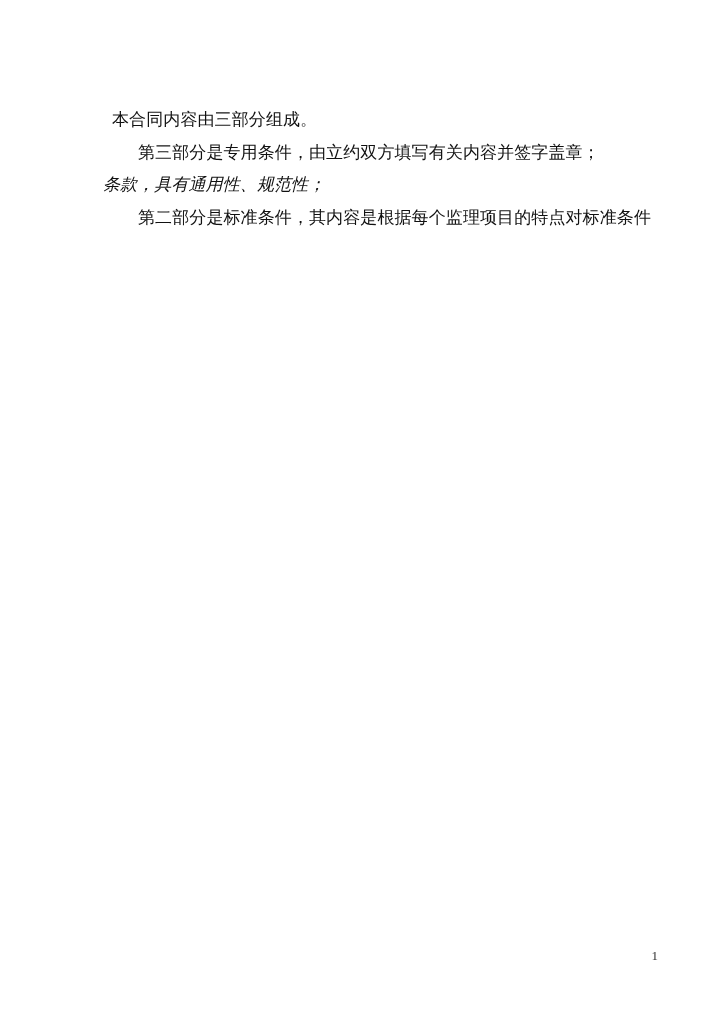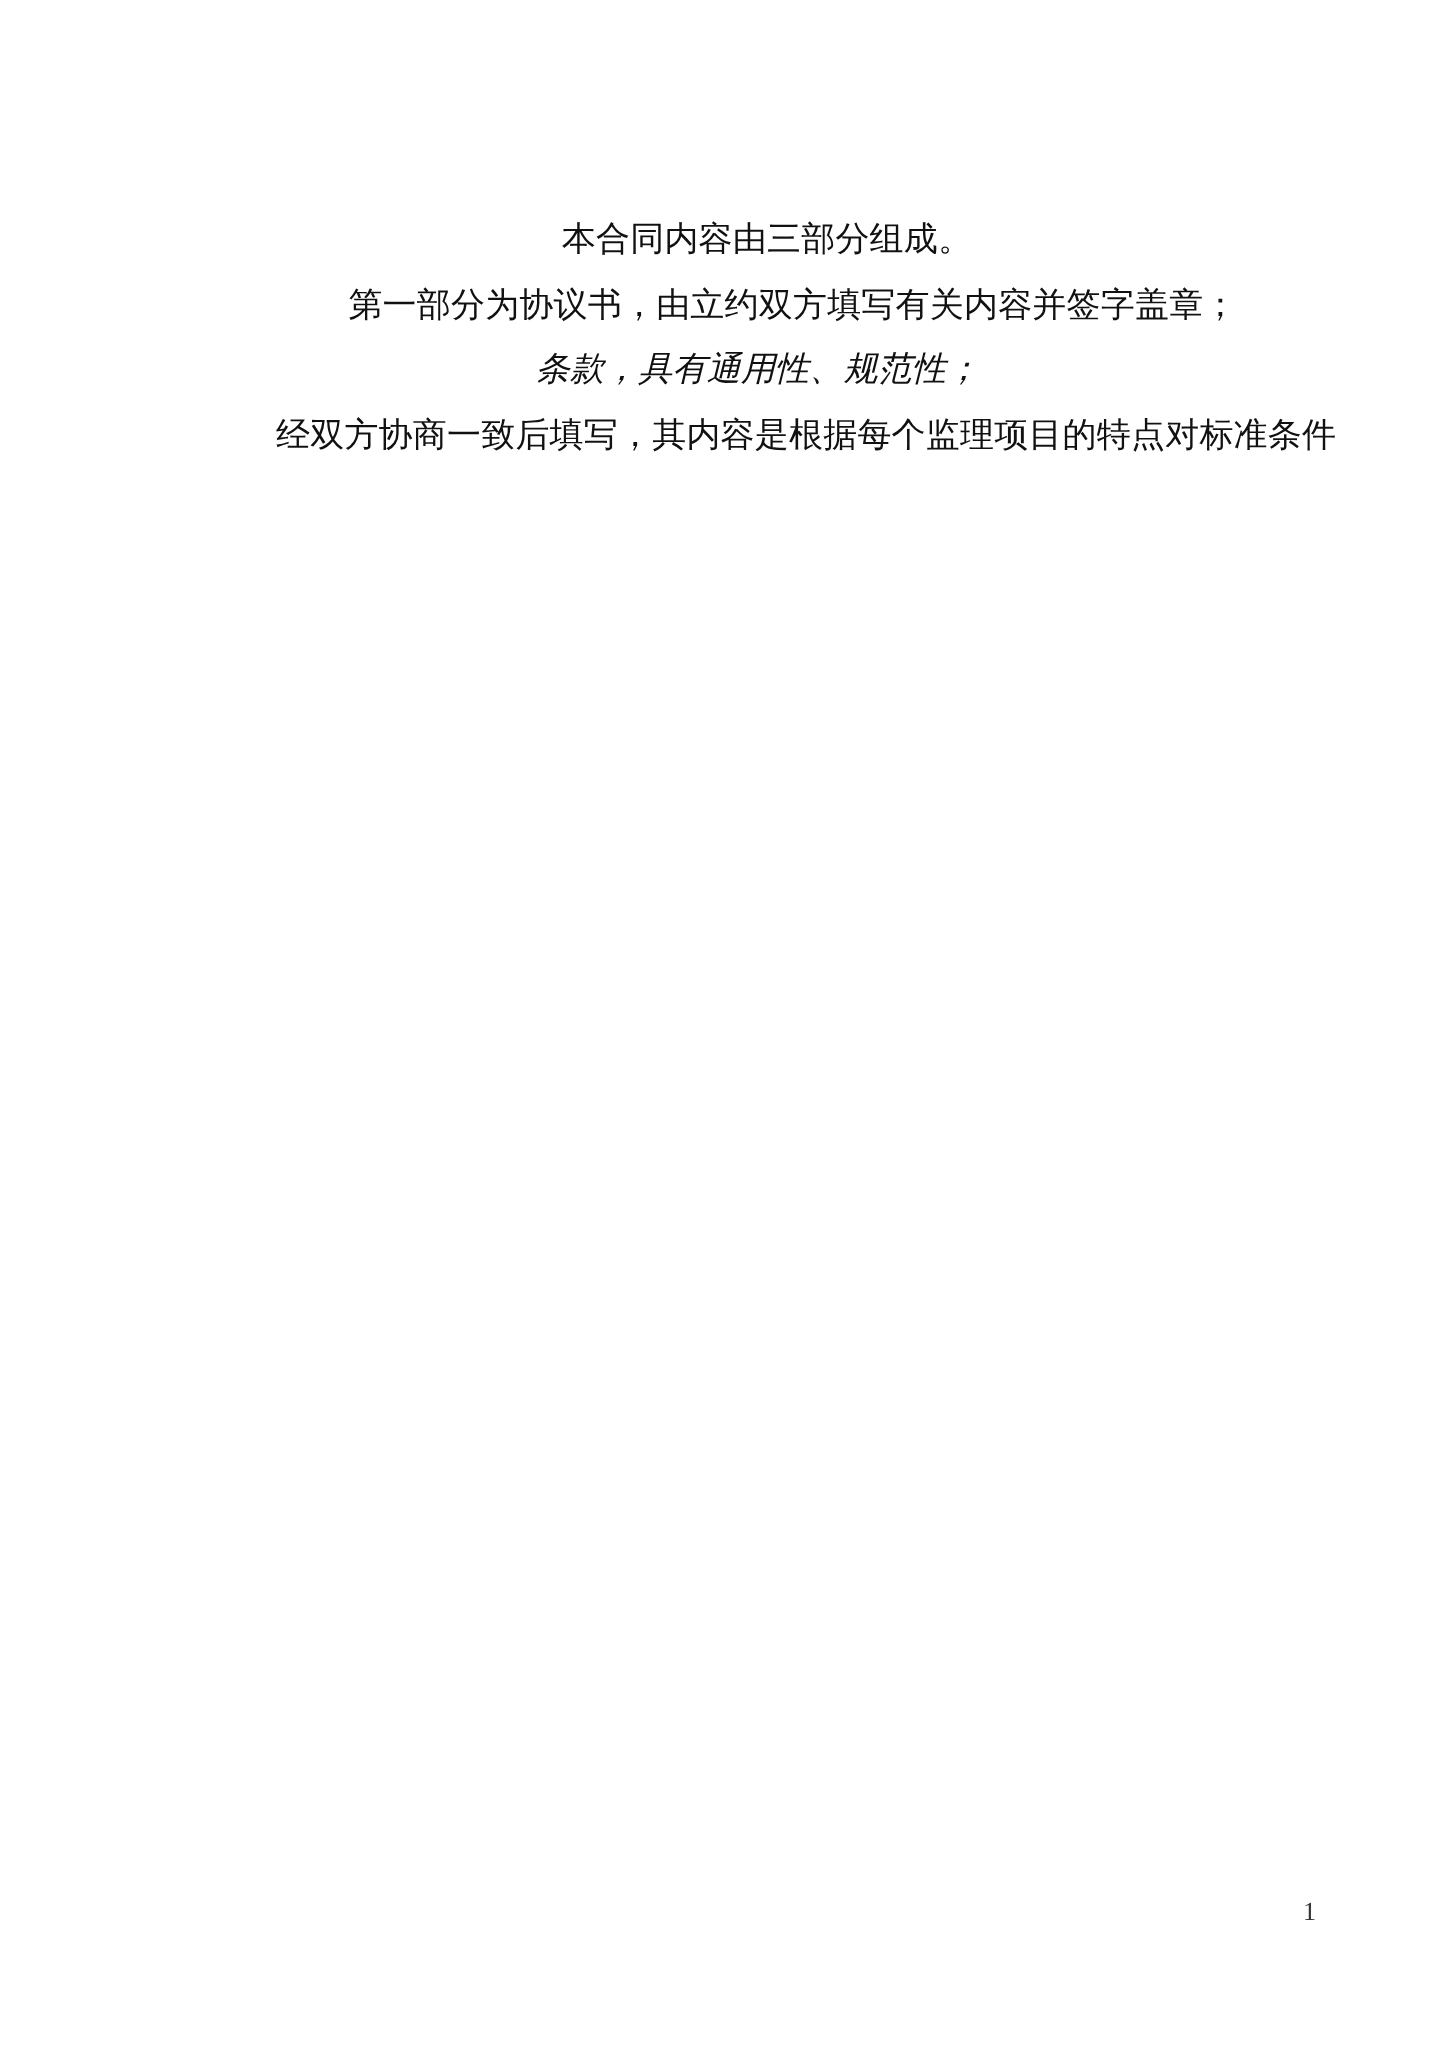--- a/index.html
+++ b/index.html
@@ -28,21 +28,20 @@
       left: 103px;
       top: 104px;
       width: 552px;
       font-size: 17px;
       line-height: 32.5px;
       letter-spacing: 0.1px;
     }
     .doc-line {
       white-space: nowrap;
       height: 32.5px;
-      text-align: center;
     }
     .indent-small {
       padding-left: 9px;
     }
     .indent-para {
       padding-left: 35px;
     }
     .indent-none {
       padding-left: 0;
       font-style: italic;
@@ -55,19 +54,19 @@
       line-height: 16px;
       color: #333333;
     }
   </style>
 </head>
 <body>
 
 <div class="page">
   <div class="content">
     <div class="doc-line indent-small">本合同内容由三部分组成。</div>
-    <div class="doc-line indent-para">第一部分为协议书，由立约双方填写有关内容并签字盖章；</div>
+    <div class="doc-line indent-para">第三部分是专用条件，由立约双方填写有关内容并签字盖章；</div>
     <div class="doc-line indent-none">条款，具有通用性、规范性；</div>
-    <div class="doc-line indent-para">经双方协商一致后填写，其内容是根据每个监理项目的特点对标准条件</div>
+    <div class="doc-line indent-para">第二部分是标准条件，其内容是根据每个监理项目的特点对标准条件</div>
   </div>
 
   <div class="footer-pagenum">1</div>
 </div>
 
 </body></html>

